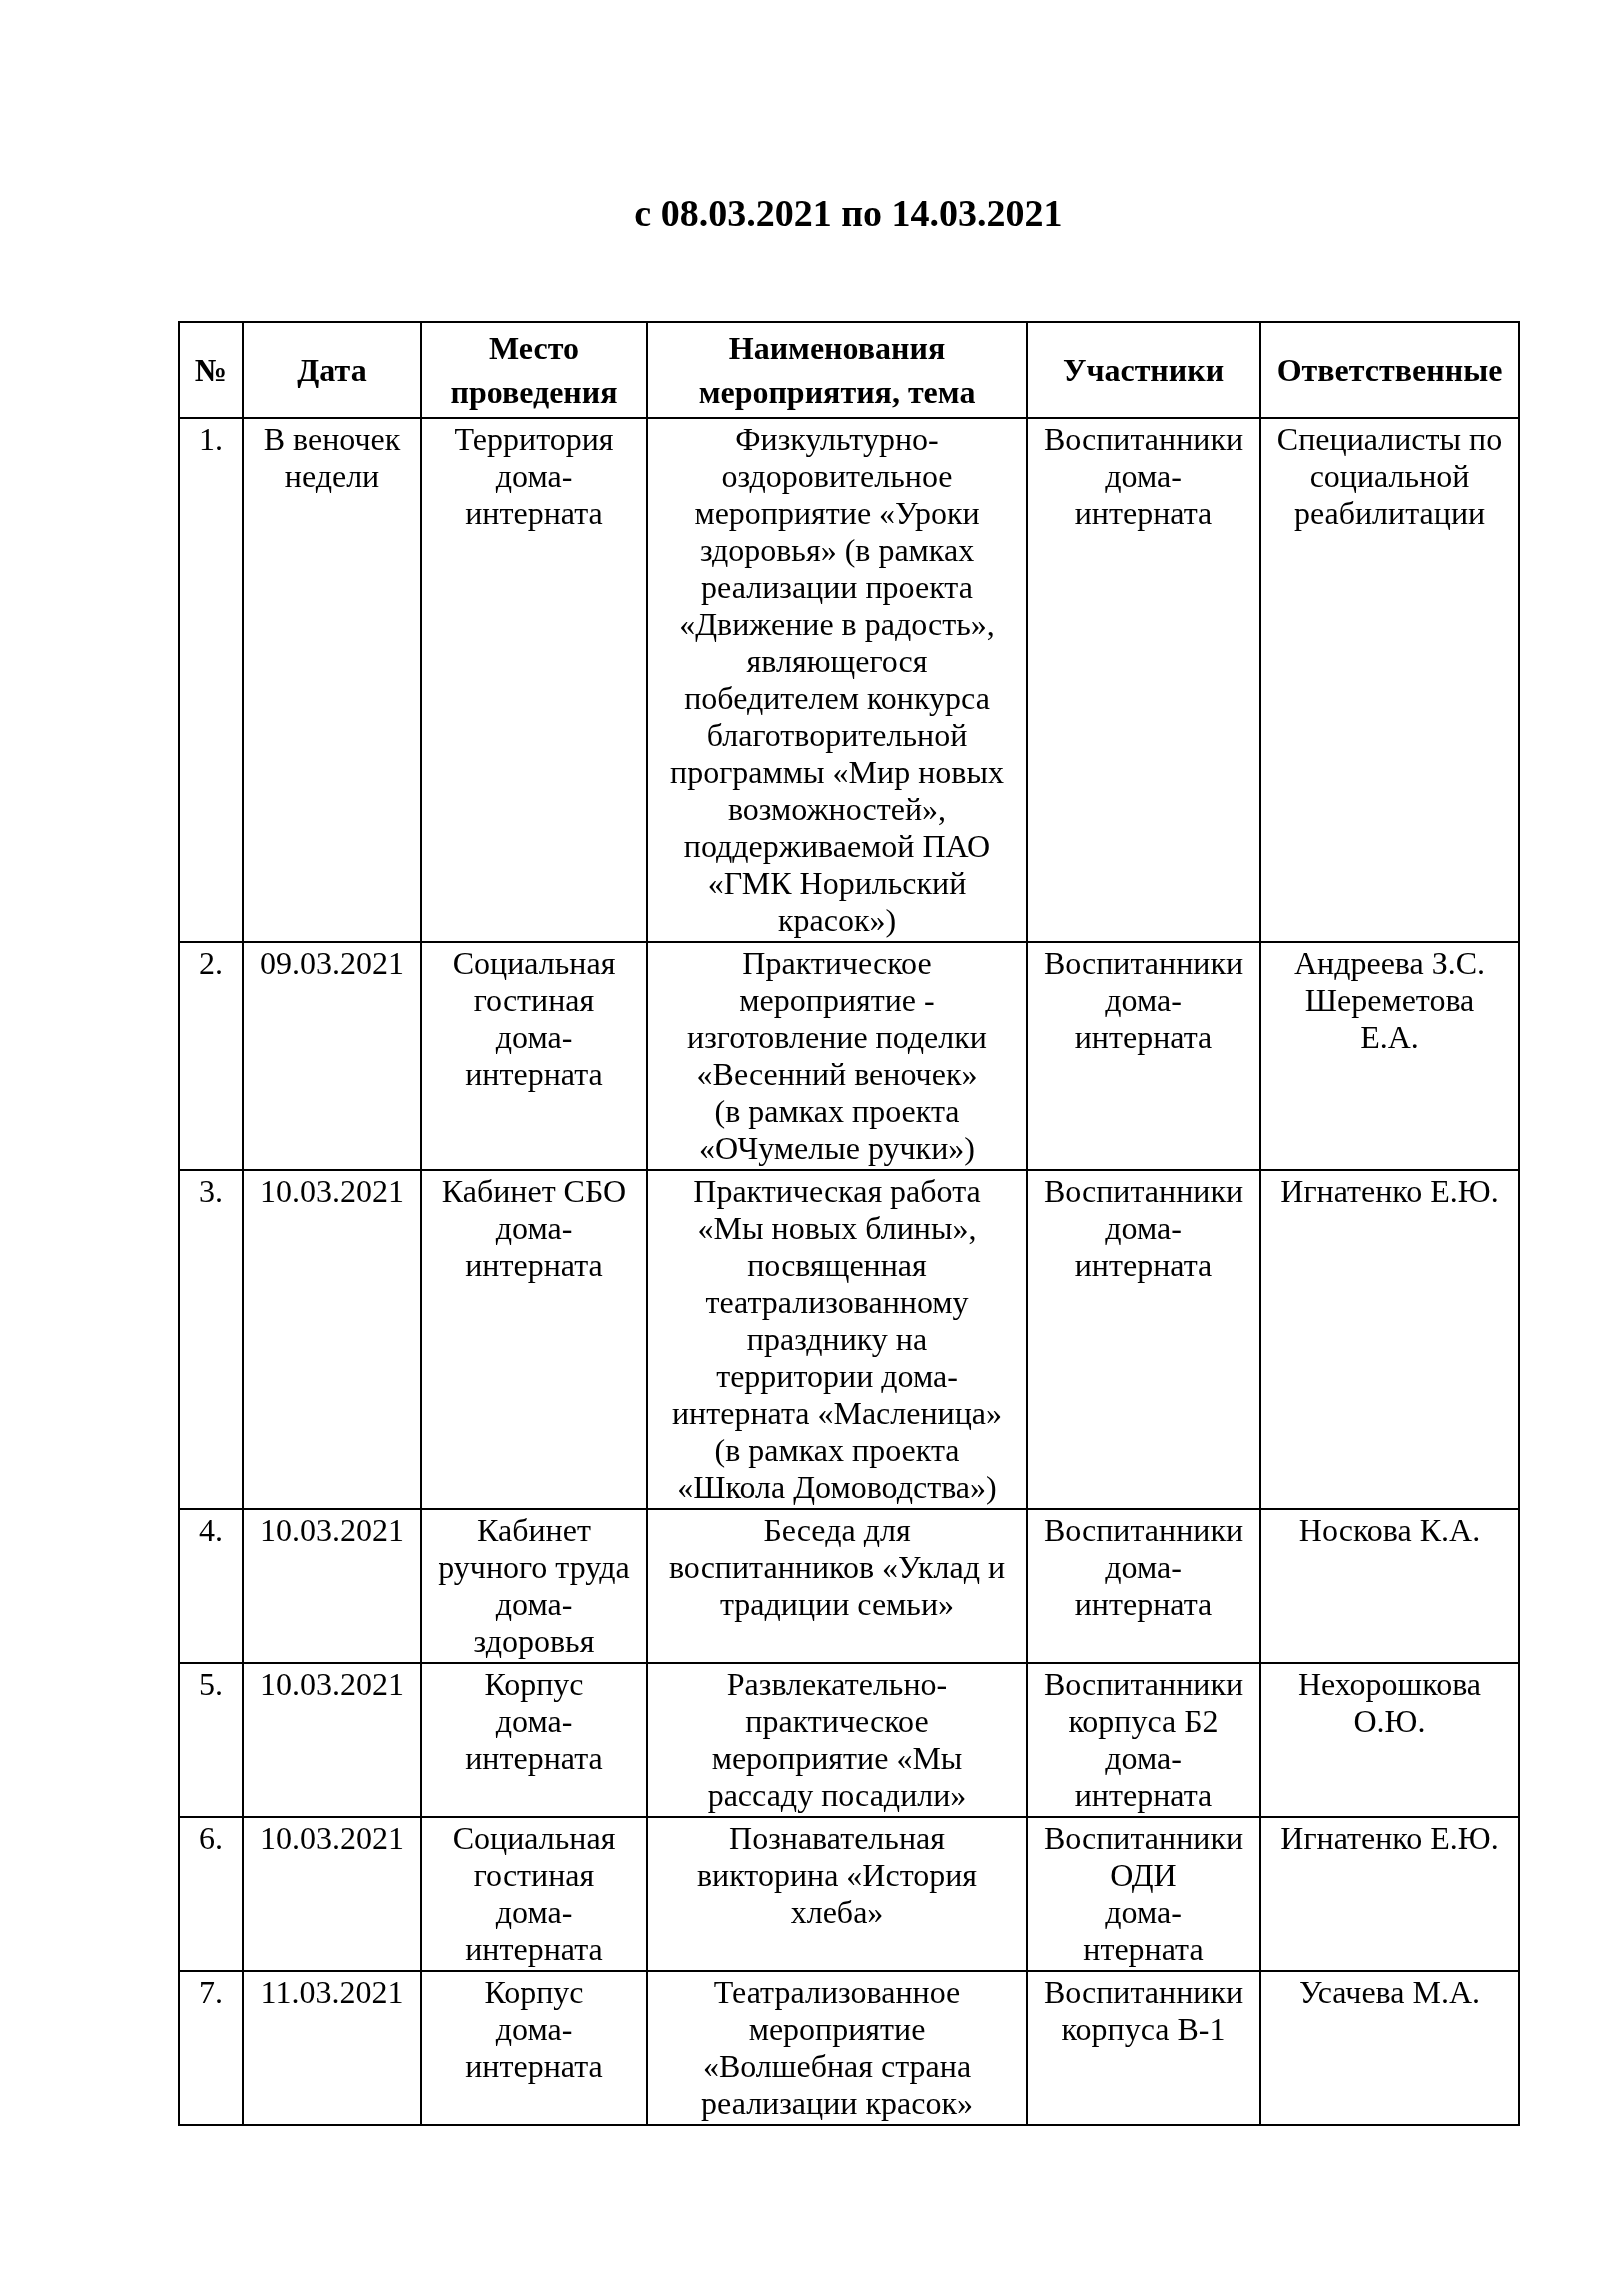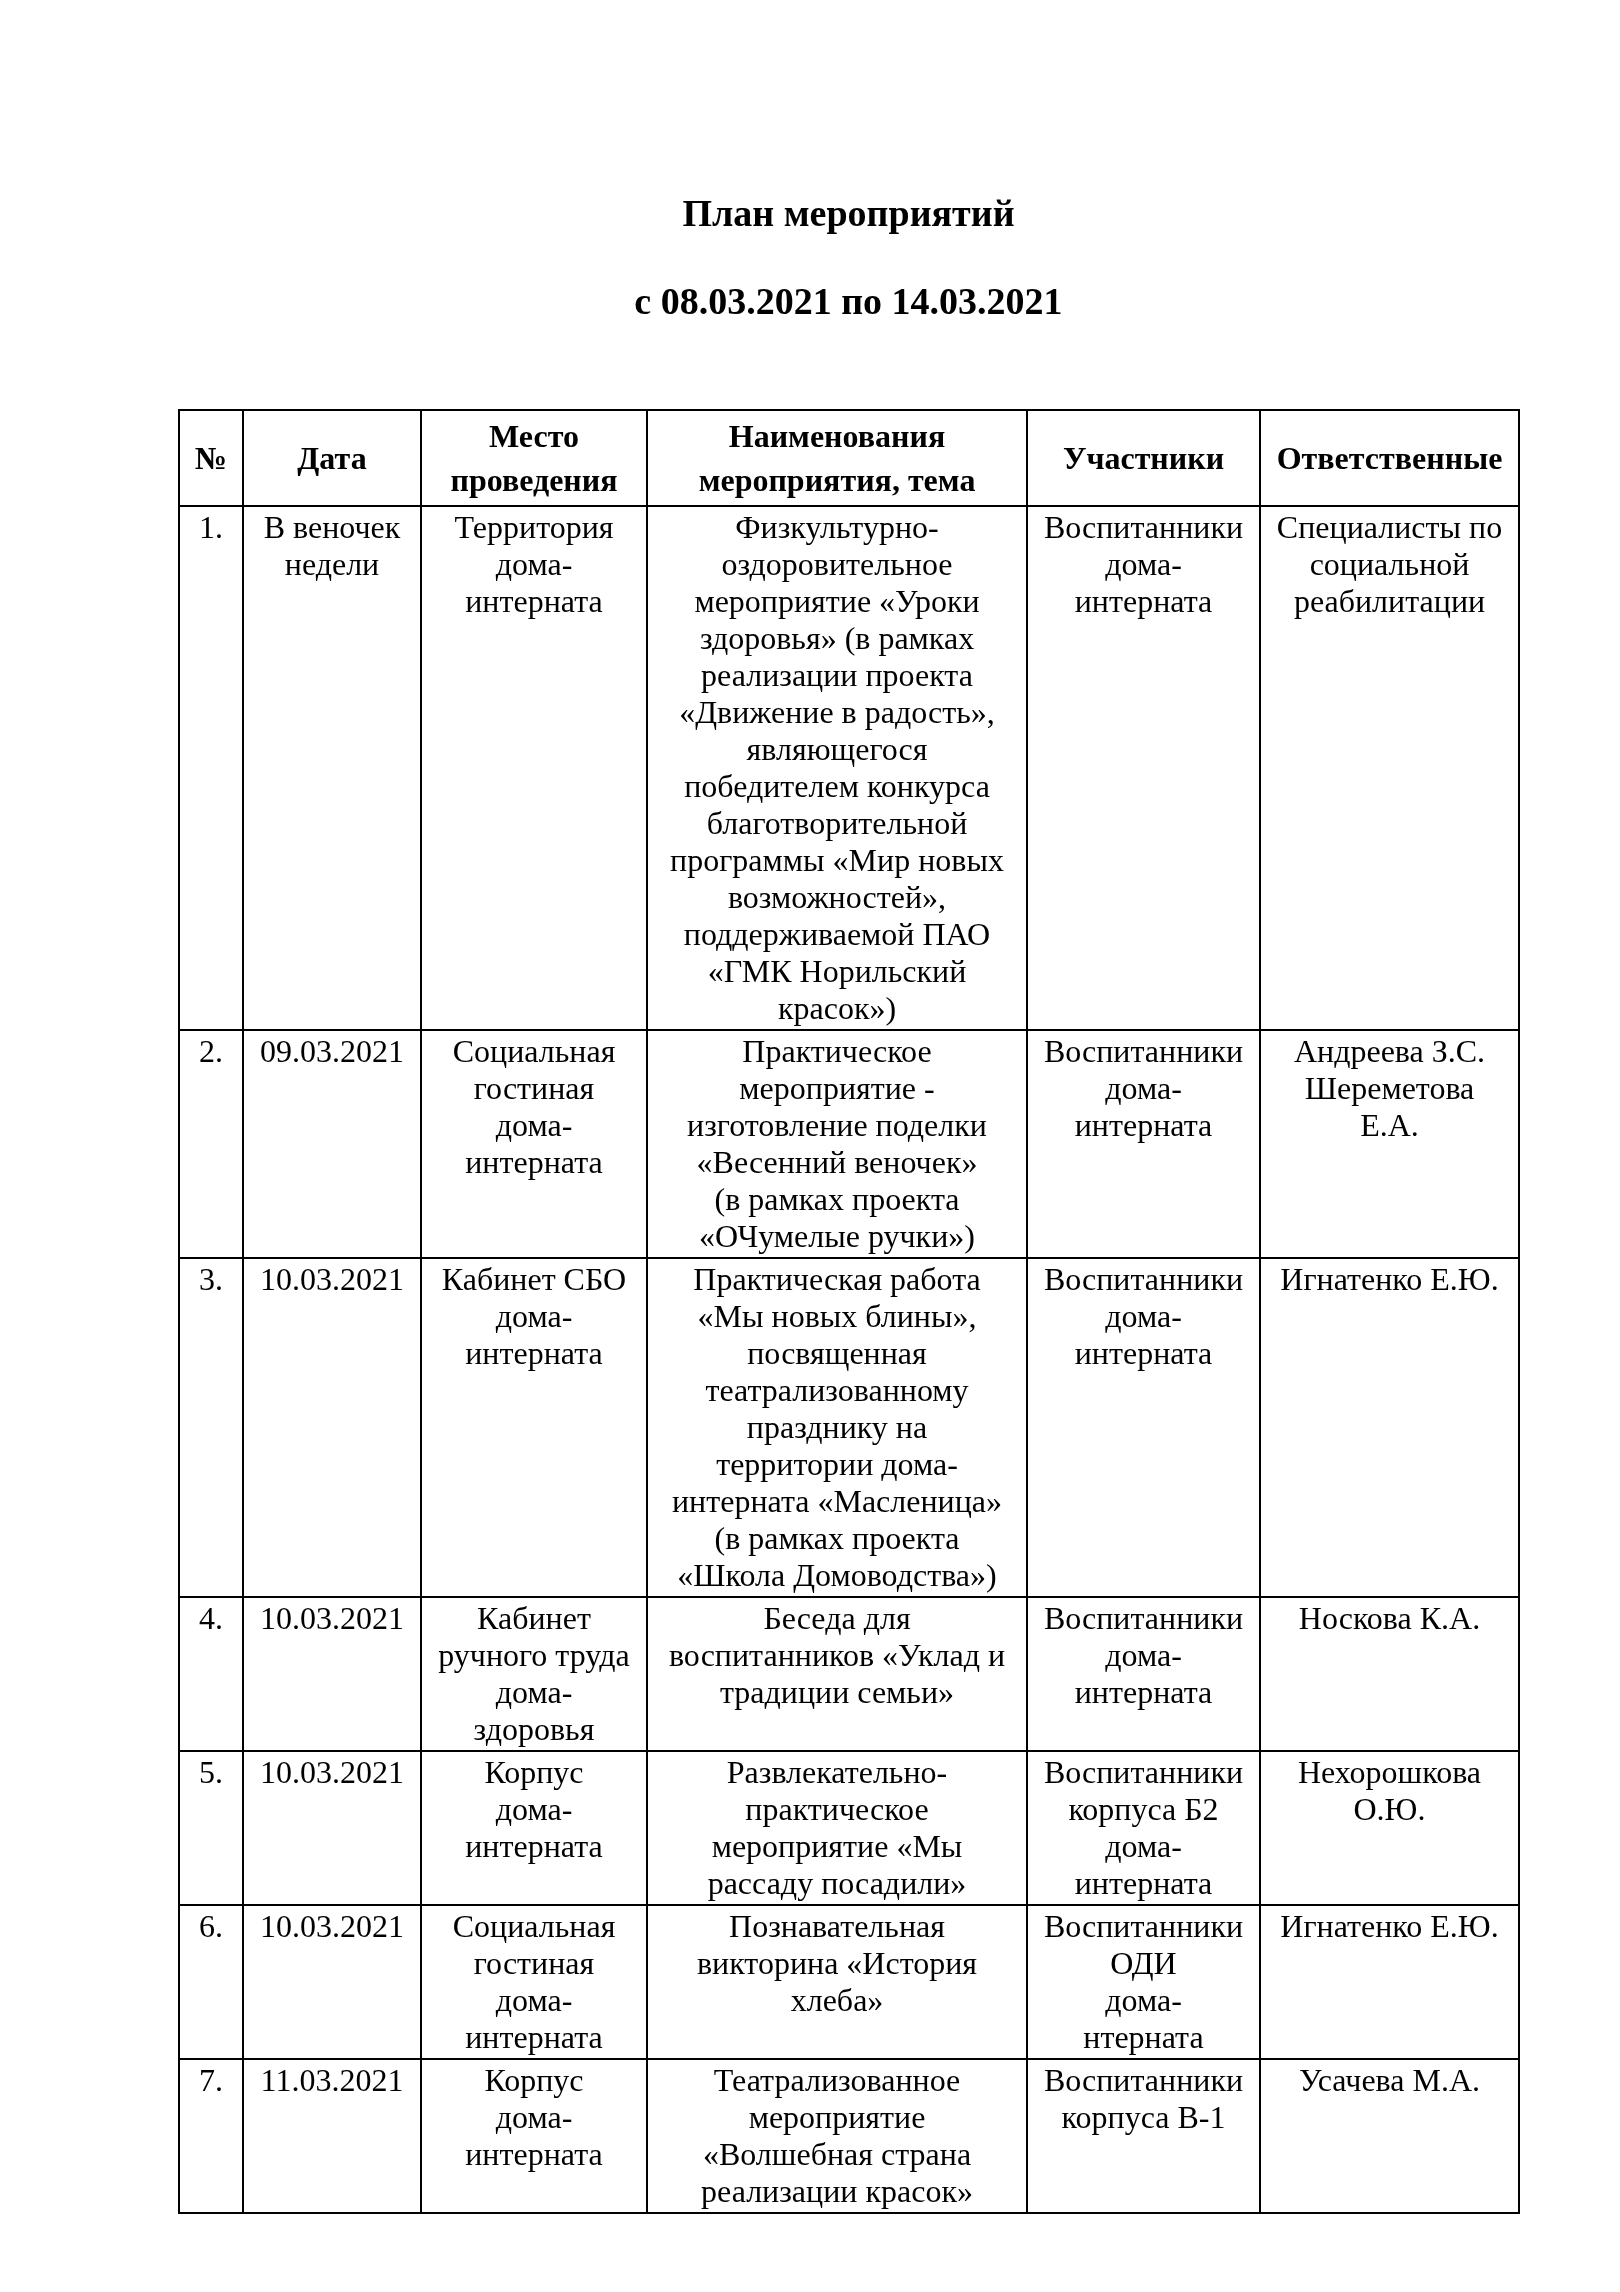--- a/index.html
+++ b/index.html
@@ -59,21 +59,20 @@
   col.c-part { width: 233px; }
   col.c-resp { width: 259px; }
 </style>
 </head>
 <body>
 
 <div class="page">
   <div class="content">
 
     <div class="doc-title">
-      <div>План мероприятий</div>
       <div>с 08.03.2021 по 14.03.2021</div>
     </div>
 
     <table class="events">
       <colgroup>
         <col class="c-num">
           <col class="c-date">
           <col class="c-place">
         <col class="c-name">
           <col class="c-part">

